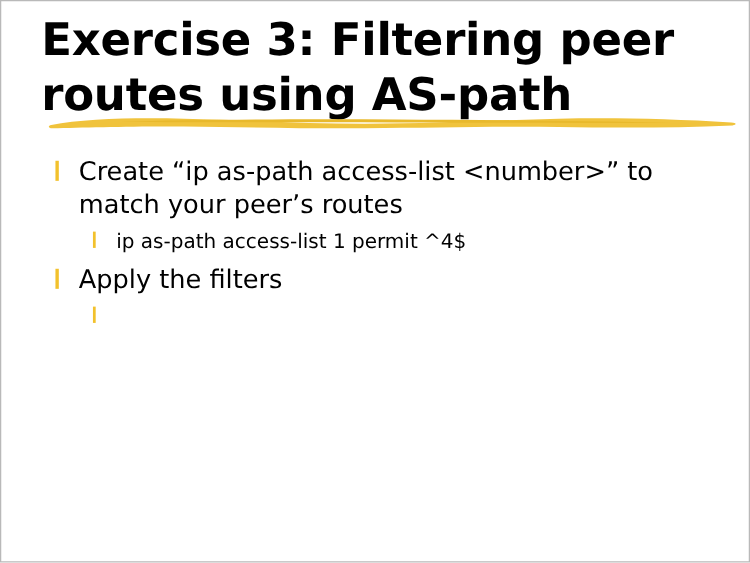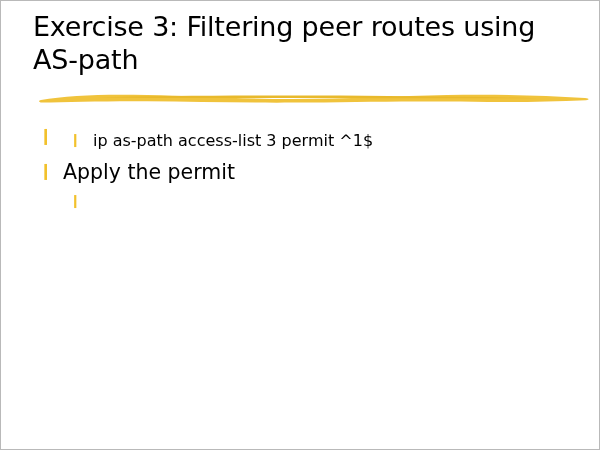--- a/index.html
+++ b/index.html
@@ -21,22 +21,22 @@
     border: 1px solid #b9b9b9;
     background: #ffffff;
   }
   .title-block {
     position: absolute;
     left: 32px;
     top: 10px;
     width: 540px;
   }
   .slide-title {
-    font-size: 27px;
-    font-weight: normal;
+    font-size: 36px;
+    font-weight: bold;
     color: #000000;
     line-height: 1.22;
     letter-spacing: -0.2px;
   }
   .rule-wrap {
     position: absolute;
     left: 36px;
     top: 88px;
     width: 556px;
     height: 18px;
@@ -104,34 +104,35 @@
     <svg width="556" height="18" viewBox="0 0 556 18">
       <path d="M4,11 C30,6 70,5 110,6 C160,7 205,10 255,10 C310,10 360,7 410,6 C452,5 500,6 548,9 C552,9.4 553,10.6 549,11.3 C500,13.6 452,13.2 410,12.6 C360,11.9 310,13.2 255,13.6 C205,13.9 160,12.6 110,12.2 C70,11.9 30,13 5,13.6 C1.6,13.7 1,11.6 4,11 Z" fill="#f0c33c"></path>
       <path d="M60,8.4 C120,6.6 200,6.2 280,6.6 C350,6.9 430,7.6 500,9.2 C430,9.6 350,9.2 280,9.0 C200,8.8 120,9.1 60,8.4 Z" fill="#e8b92c"></path>
     </svg>
   </div>
 
   <div class="body-block">
 
     <div class="bullet-l1">
       <span class="marker">❙</span>
+      <span>Create  “ip as-path access-list &lt;number&gt;” to match your peer’s routes</span>
     </div>
 
     <div class="spacer-xs"></div>
 
     <div class="bullet-l2">
       <span class="marker">❙</span>
-      <span>ip as-path access-list 3 permit ^1$</span>
+      <span>ip as-path access-list 1 permit ^4$</span>
     </div>
 
     <div class="spacer-sm"></div>
 
     <div class="bullet-l1">
       <span class="marker">❙</span>
-      <span>Apply the permit</span>
+      <span>Apply the filters</span>
     </div>
 
     <div class="spacer-xs"></div>
 
     <div class="bullet-l2">
       <span class="marker">❙</span>
     </div>
 
   </div>
 </div>

